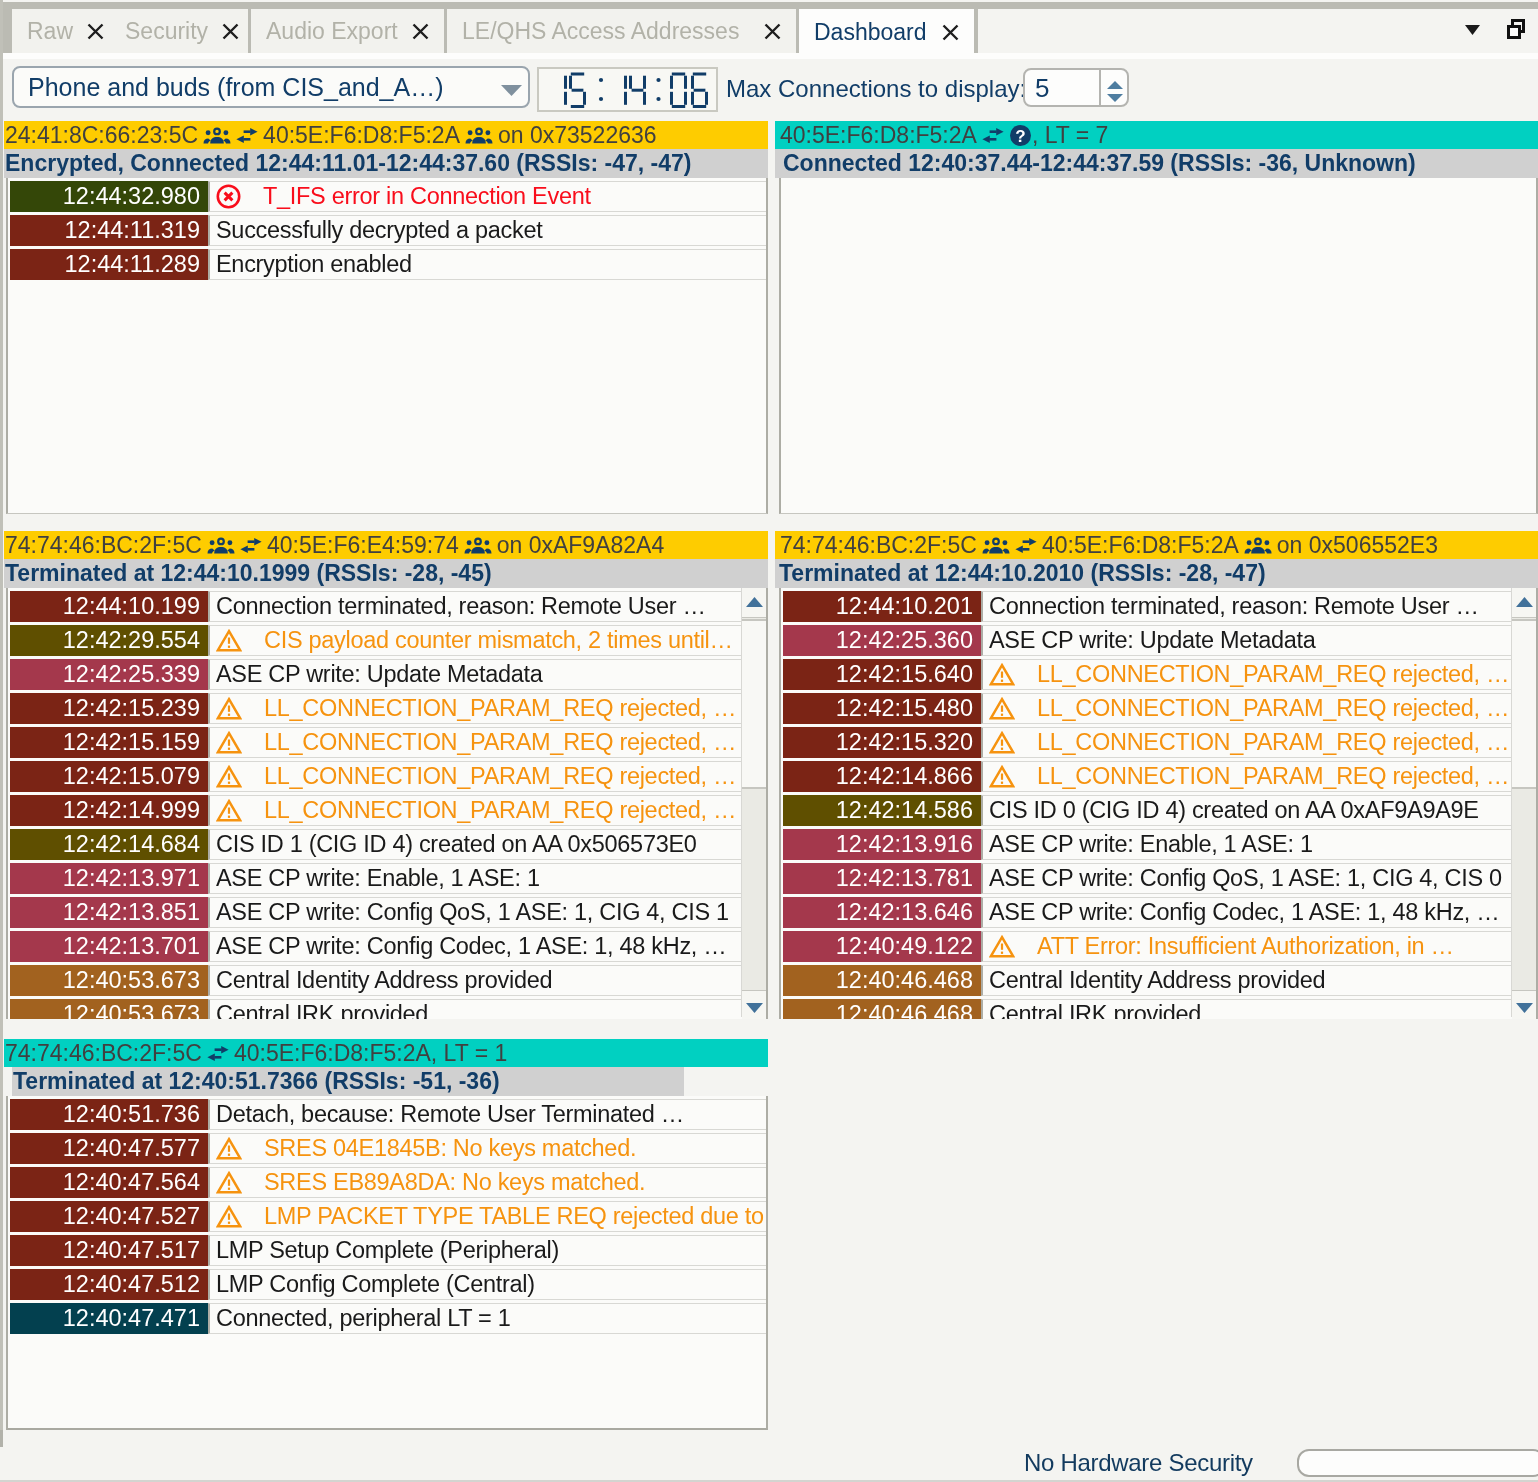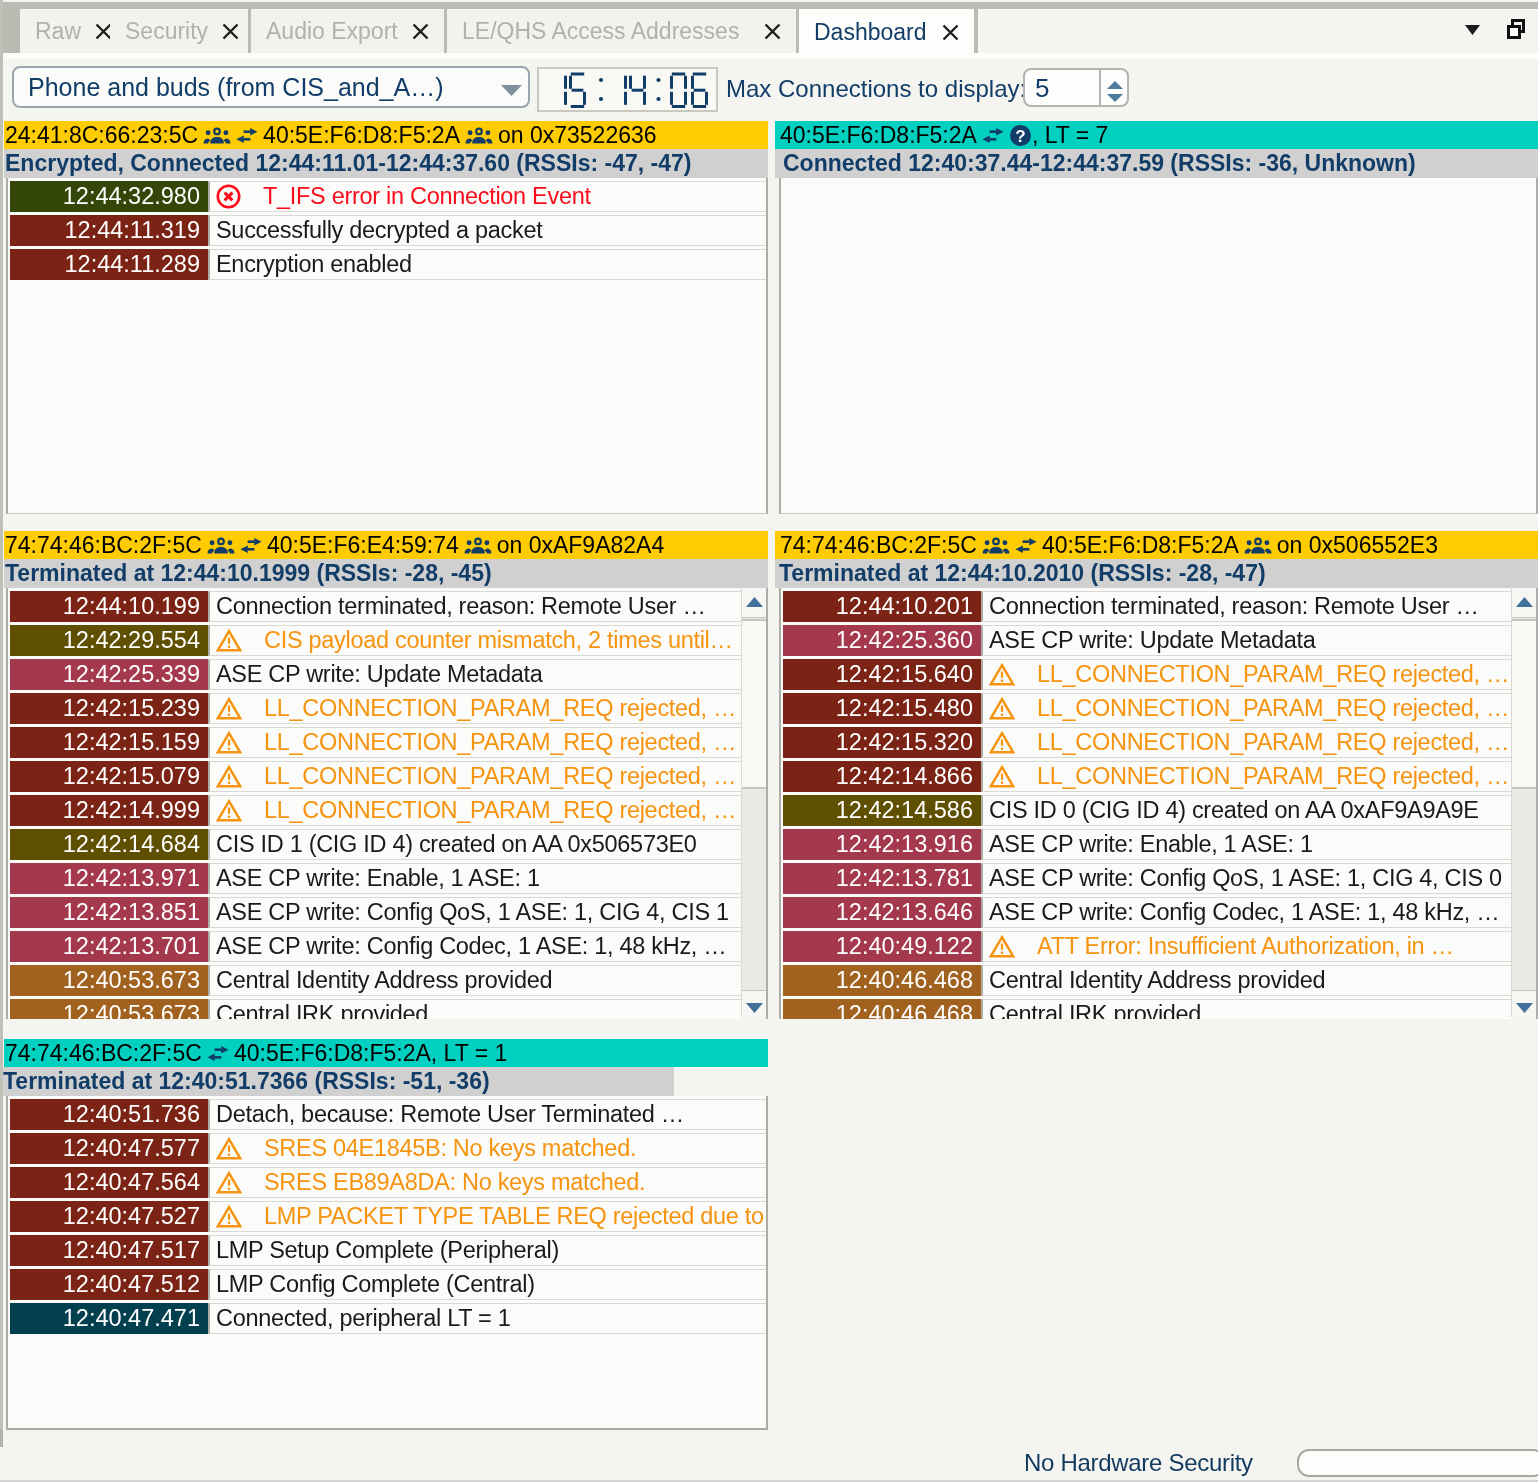--- a/index.html
+++ b/index.html
@@ -2,21 +2,21 @@
 <html><head><meta charset="utf-8"><style>
 * { margin:0; padding:0; box-sizing:border-box; }
 html,body { width:1538px; height:1482px; background:#F4F4F1; font-family:"Liberation Sans", sans-serif; overflow:hidden; position:relative; }
 .abs { position:absolute; }
 #topstrip { left:0; top:2px; width:1538px; height:7px; background:#BBBBB3; }
 #tabzone { left:0; top:2px; width:978px; height:53px; background:#BBBBB3; }
 #whitestrip { left:0; top:53px; width:1538px; height:6px; background:#FDFDFC; }
 .tab { position:absolute; top:9px; height:44px; background:#F2F2EE; color:#B2B2A8; font-size:23px; display:flex; align-items:center; padding:0 15px; justify-content:space-between; }
 .tab .x { margin-left:14px; flex:none; }
 .tab.active { background:#FDFDFC; color:#113D68; height:46px; }
-.hdr { position:absolute; height:28px; color:#000000; font-size:23px; display:flex; align-items:center; gap:5px; padding-left:1px; white-space:nowrap; overflow:hidden; }
+.hdr { position:absolute; height:28px; color:#404040; font-size:23px; display:flex; align-items:center; gap:5px; padding-left:1px; white-space:nowrap; overflow:hidden; }
 .hdr .tight { margin-left:-5px; }
 .sub { position:absolute; height:29px; background:#D0D0D0; color:#113D68; font-size:23px; line-height:29px; padding-left:1px; white-space:nowrap; overflow:hidden;font-weight:bold; }
 .pbody { position:absolute; background:#FBFBF9; border-left:2px solid #ADADA5; border-right:2px solid #ADADA5; overflow:hidden; padding-top:3px; padding-left:2px; }
 .row { height:31px; margin-bottom:3px; display:flex; }
 .ts { width:198px; flex:none; color:#fff; font-size:23.5px; line-height:31px; text-align:right; padding-right:8px; }
 .msg { flex:1; border-top:1px solid #D8D8D4; border-bottom:1px solid #D8D8D4; border-left:2px solid #ADADA5; color:#1A1A1A; font-size:23.5px; letter-spacing:-0.3px; line-height:29px; padding-left:6px; white-space:nowrap; overflow:hidden; display:flex; align-items:center;gap:16px; }
 .icw { display:inline-flex; margin-right:6px; align-items:center; }
 .sbar { position:absolute; right:0; top:0; width:25px; background:#EAEAE4; border-left:1px solid #D8D8D4; }
 .sbtn { position:absolute; left:0; width:24px; height:30px; display:flex; justify-content:center; padding-top:9px; background:#F6F6F2; }
 .sthumb { position:absolute; left:0; width:24px; background:#F8F8F5; border-top:2px solid #C6C6C0; border-bottom:2px solid #C6C6C0; }
@@ -31,21 +31,21 @@
 #nohw { left:1024px; top:1449px; color:#123A5E; font-size:24px; letter-spacing:-0.3px; }
 #pbox { left:1297px; top:1449px; width:248px; height:28px; background:#FDFDFC; border:2px solid #A8A8A2; border-radius:12px; }
 #bottomline { left:0; top:1480px; width:1538px; height:2px; background:#D4D4D0; }
 #leftedge { left:0; top:0; width:3px; height:1447px; background:#C0C0B8; }
 #nub { left:0; top:1430px; width:3px; height:17px; background:#B2B2AA; }
 </style></head>
 <body>
 <div class="abs" id="topstrip"></div>
 <div class="abs" id="tabzone"></div>
 <div class="abs" id="whitestrip"></div>
-<div class="tab" style="left:20px;width:104px">
+<div class="tab" style="left:12px;width:104px">
     <span>Raw</span>
     <svg class="x" width="17" height="17" viewBox="0 0 17 17">
       <path d="M1.5,1.5 L15.5,15.5 M15.5,1.5 L1.5,15.5" stroke="#1E1E1E" stroke-width="2.4" fill="none"></path>
     </svg>
   </div>
 <div class="tab" style="left:110px;width:138px">
     <span>Security</span>
     <svg class="x" width="17" height="17" viewBox="0 0 17 17">
       <path d="M1.5,1.5 L15.5,15.5 M15.5,1.5 L1.5,15.5" stroke="#1E1E1E" stroke-width="2.4" fill="none"></path>
     </svg>
@@ -525,21 +525,21 @@
     <svg class="swp" width="22" height="15" viewBox="0 0 22 15">
       <g fill="#113D68">
         <rect x="7.6" y="2.4" width="7" height="2.6"></rect>
         <polygon points="14.2,0 21.6,3.7 14.2,7.4"></polygon>
         <rect x="7.4" y="10.0" width="7" height="2.6"></rect>
         <polygon points="7.8,7.6 0.4,11.3 7.8,15"></polygon>
       </g>
     </svg>
     <span>40:5E:F6:D8:F5:2A, LT = 1</span>
   </div>
-<div class="sub" style="left:2px;top:1067px;width:672px;padding-left:1px">Terminated at 12:40:51.7366 (RSSIs: -51, -36)</div>
+<div class="sub" style="left:12px;top:1067px;width:672px;padding-left:1px">Terminated at 12:40:51.7366 (RSSIs: -51, -36)</div>
 <div class="pbody" style="left:6px;top:1096px;width:762px;height:334px;border-bottom:2px solid #A9A9A1;">
     <div class="row">
       <div class="ts" style="background:#7B2415">12:40:51.736</div>
       <div class="msg">
         <span>Detach, because: Remote User Terminated …</span>
       </div>
     </div>
     <div class="row">
       <div class="ts" style="background:#7B2415">12:40:47.577</div>
       <div class="msg">

